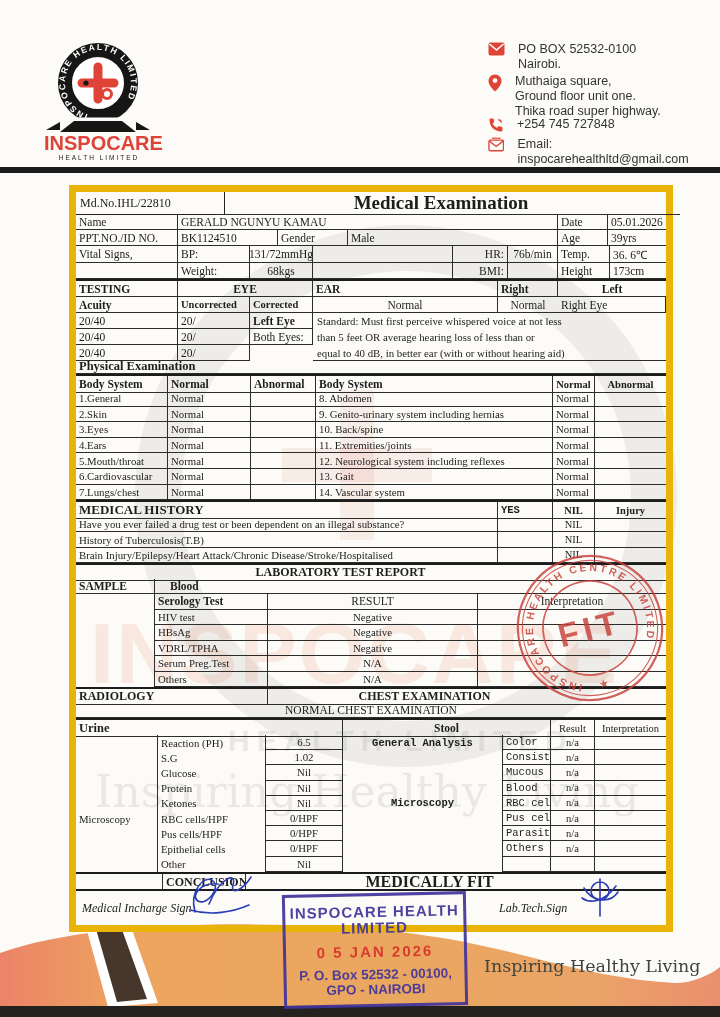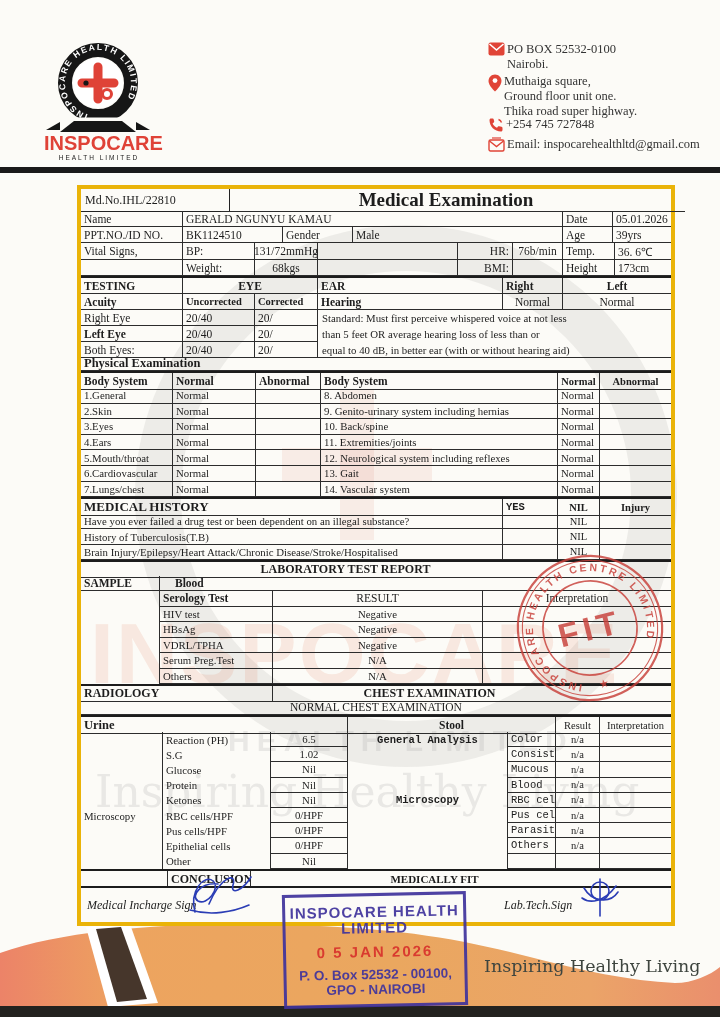--- a/index.html
+++ b/index.html
@@ -16,24 +16,24 @@
   .wm-sub{position:absolute;left:228px;top:724px;font-family:"Liberation Sans",sans-serif;
           font-weight:bold;font-size:30px;letter-spacing:7px;color:rgba(150,150,150,.18);z-index:0;white-space:nowrap;}
   .wm-tag{position:absolute;left:95px;top:766px;font-family:"DejaVu Serif",serif;
           font-size:44px;color:rgba(130,130,130,.15);z-index:0;white-space:nowrap;}
   
   .topbar{position:absolute;left:0;top:167px;width:720px;height:6px;background:#1a1a1a;z-index:2;}
   .logo-name{position:absolute;left:44px;top:132px;width:110px;text-align:center;color:#df4237;
              font-family:"Liberation Sans",sans-serif;font-weight:bold;font-size:20px;letter-spacing:0;z-index:2;}
   .logo-sub{position:absolute;left:44px;top:154px;width:110px;text-align:center;color:#222;
             font-family:"Liberation Sans",sans-serif;font-size:6.5px;letter-spacing:2px;z-index:2;}
-  .citem{position:absolute;left:488px;display:flex;gap:2px;align-items:flex-start;
-         font-family:Liberation Serif, serif;font-size:12.5px;color:#333;line-height:15px;z-index:2;}
+  .citem{position:absolute;left:488px;display:flex;gap:13px;align-items:flex-start;
+         font-family:Liberation Sans, sans-serif;font-size:12.5px;color:#333;line-height:15px;z-index:2;}
   
-  .form{position:absolute;left:77px;top:185px;width:590px;height:733px;border:4px solid #eab308;z-index:2;}
+  .form{position:absolute;left:69px;top:185px;width:590px;height:733px;border:7px solid #eab308;z-index:2;}
   .row{display:grid;position:absolute;left:0;width:590px;}
   .c{display:flex;align-items:center;border-right:1px solid #2c2c2c;border-bottom:1px solid #2c2c2c;
      padding:0 3px;font-size:11.5px;overflow:hidden;white-space:nowrap;background:transparent;}
   .nr{border-right:none}.nb{border-bottom:none}
   .bd{font-weight:bold}.ct{justify-content:center;text-align:center}
   .sm{font-size:10.8px}.xs{font-size:10.5px}
   .sans{font-family:Liberation Mono, monospace}
   .ht{border-top:2px solid #1c1c1c}
   .std{display:block;white-space:normal;font-size:10.8px;line-height:15.8px;padding:1px 4px;align-items:flex-start;}
   .mdbox{position:absolute;left:0;top:0;width:140px;height:22px;border-right:1.5px solid #222;
@@ -172,21 +172,20 @@
     <div class="row ht" style="top:87px;grid-template-columns:102px 72px 63px 185px 60px 108px;grid-template-rows:repeat(5,16px)">
       <div class="c bd">TESTING</div>
       <div class="c bd ct" style="grid-column:2/4">EYE</div>
       <div class="c bd">EAR</div>
       <div class="c bd">Right</div>
       <div class="c bd ct nr">Left</div>
 
       <div class="c bd">Acuity</div>
       <div class="c bd xs">Uncorrected</div>
       <div class="c bd xs">Corrected</div>
-      <div class="c bd">Hearing</div>
       <div class="c ct">Normal</div>
       <div class="c ct nr">Normal</div>
 
       <div class="c">Right Eye</div>
       <div class="c">20/40</div>
       <div class="c">20/</div>
       <div class="c std nr" style="grid-column:4/7;grid-row:3/6">
         <span>Standard: Must first perceive whispered voice at not less</span><br>
         <span>than 5 feet OR average hearing loss of less than or</span><br>
         <span>equal to 40 dB, in better ear (with or without hearing aid)</span>
@@ -402,21 +401,21 @@
       <div class="c ct sm">Nil</div>
       <div class="c nb"></div>
       <div class="c"></div>
       <div class="c"></div>
       <div class="c nr"></div>
     </div>
 
     <div class="row ht" style="top:680px;grid-template-columns:87px 83px 420px;grid-auto-rows:17px">
       <div class="c"></div>
       <div class="c bd" style="font-size:12px">CONCLUSION:</div>
-      <div class="c bd ct nr" style="padding-right:56px;font-size:11px">MEDICALLY FIT</div>
+      <div class="c bd ct nr" style="padding-right:56px;font-size:16px">MEDICALLY FIT</div>
     </div>
 
     <div class="row ht" style="top:697px;height:34px;grid-template-columns:590px">
       <div class="c nr nb" style="position:relative;height:34px">
         <span class="signlabel" style="left:6px">Medical Incharge Sign</span>
         <span class="signlabel" style="left:423px">Lab.Tech.Sign</span>
       </div>
     </div>
   </div>
 

